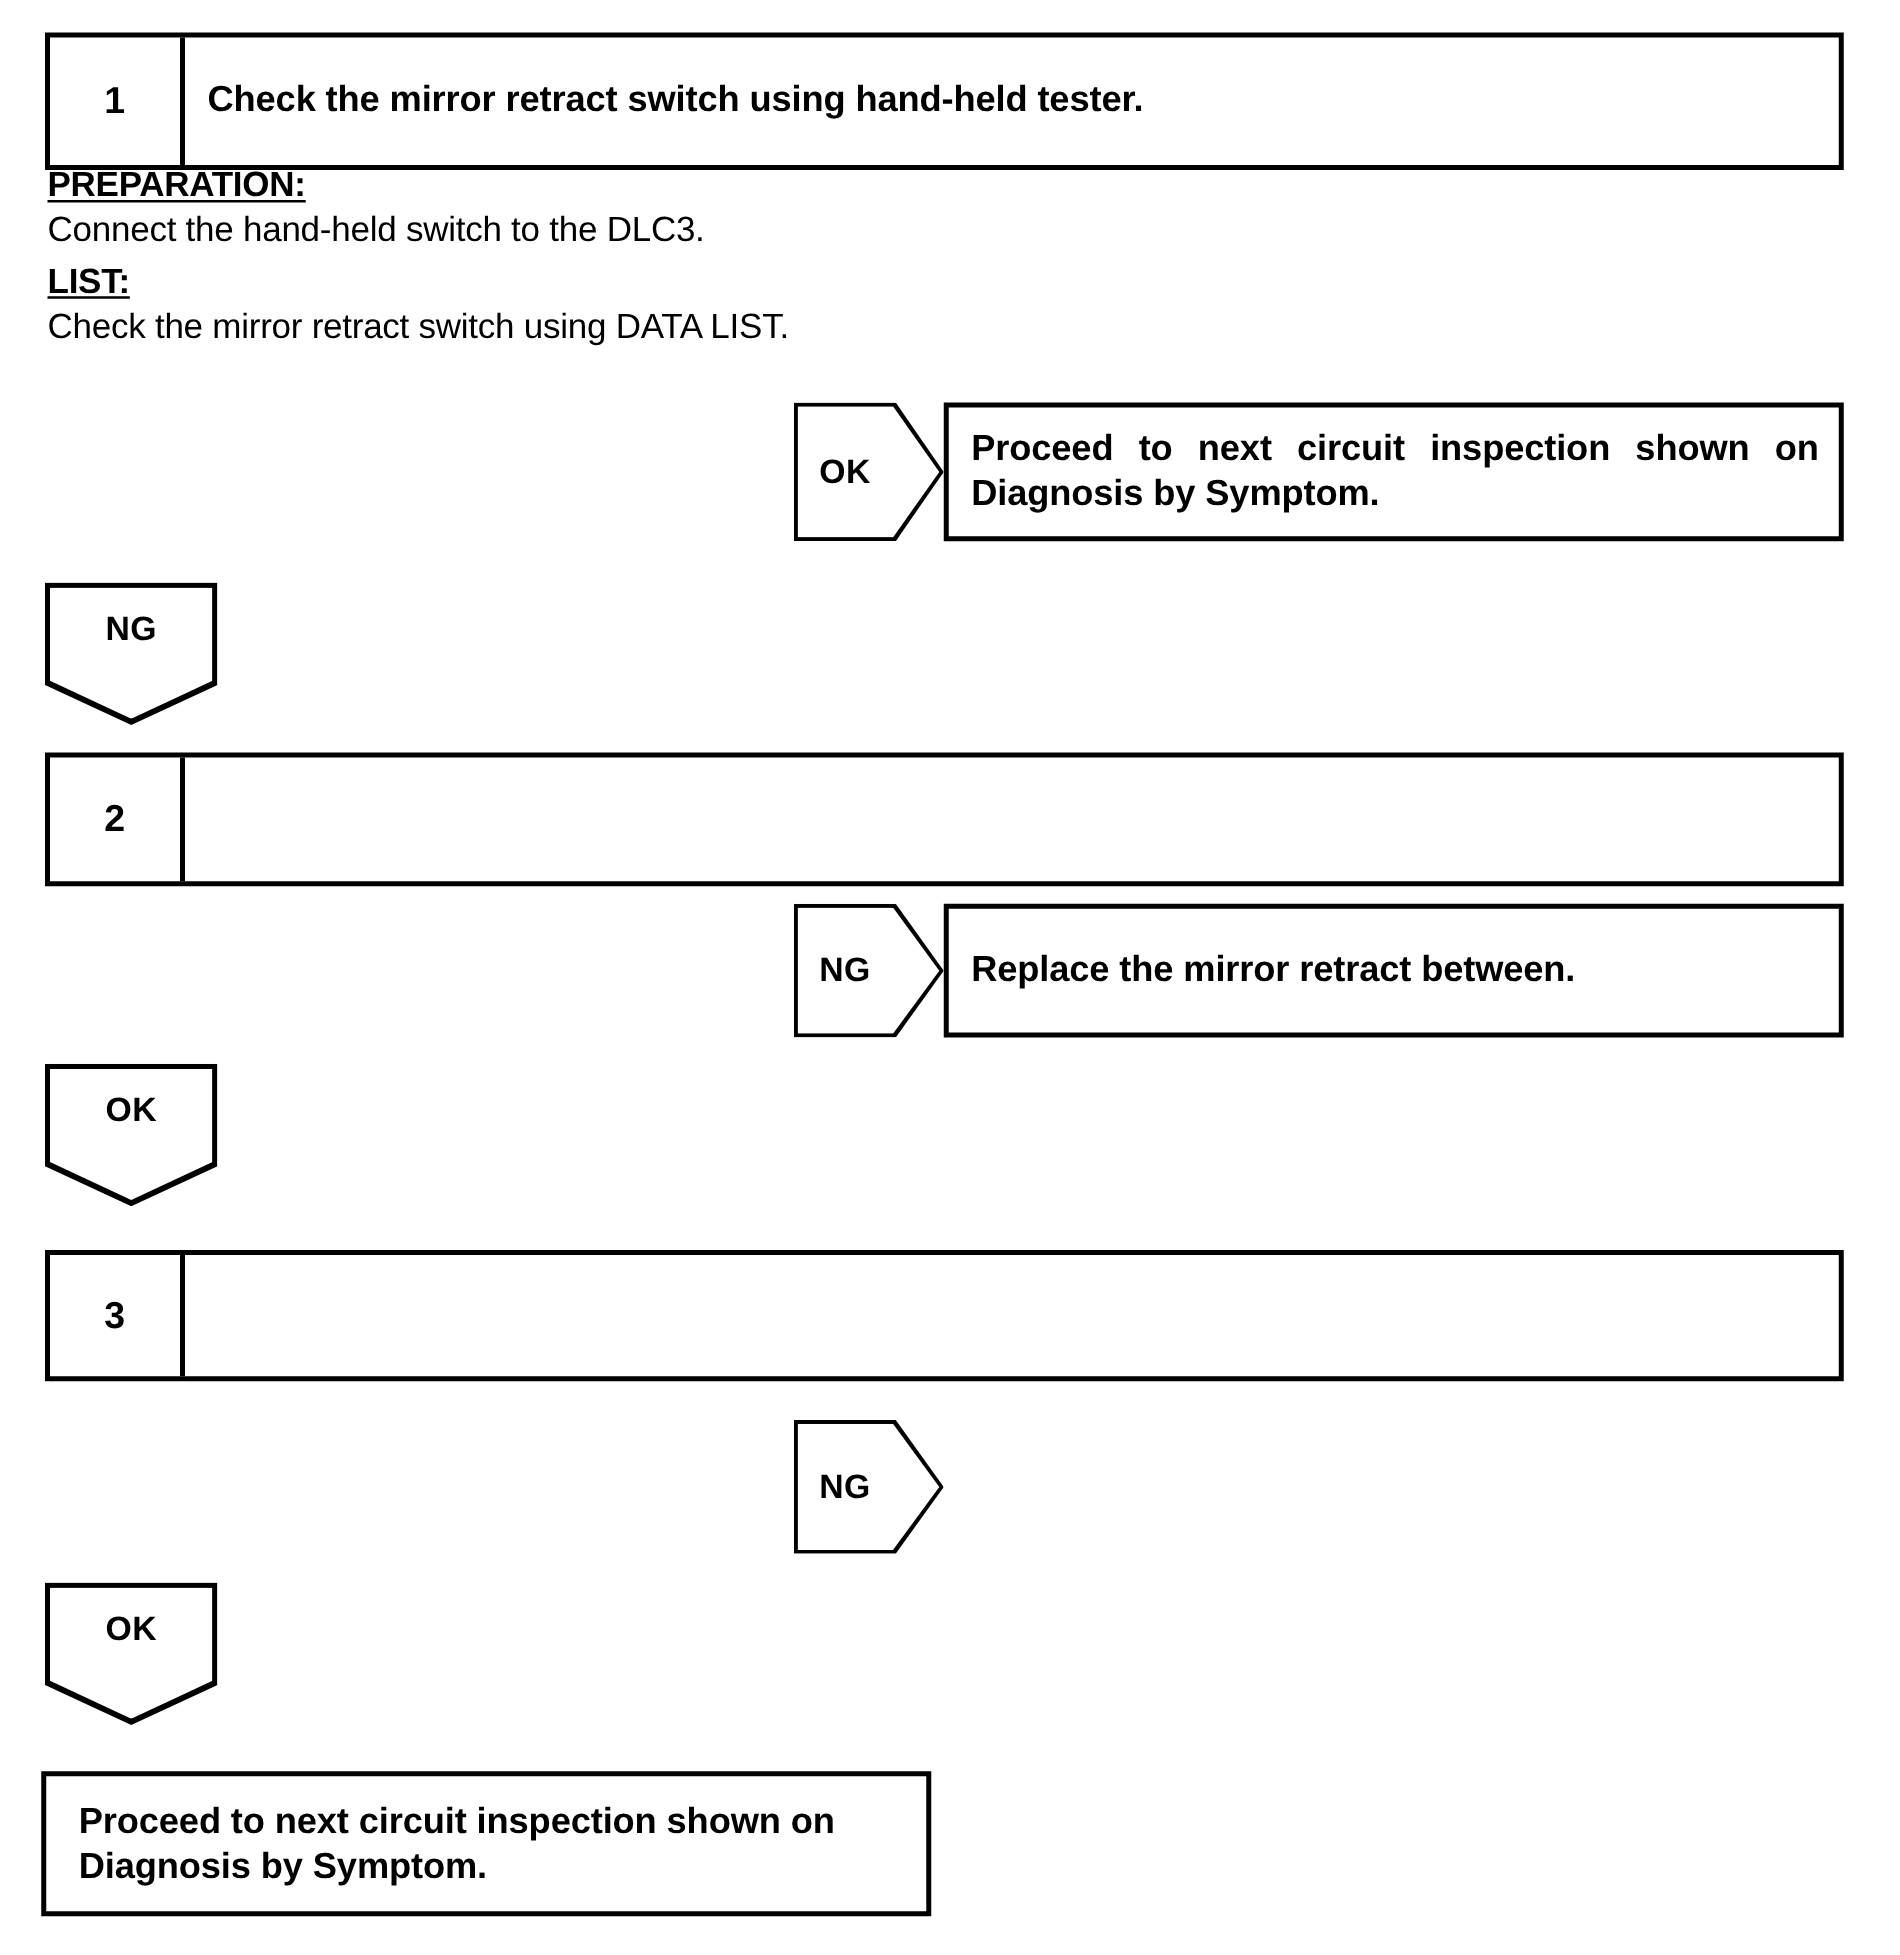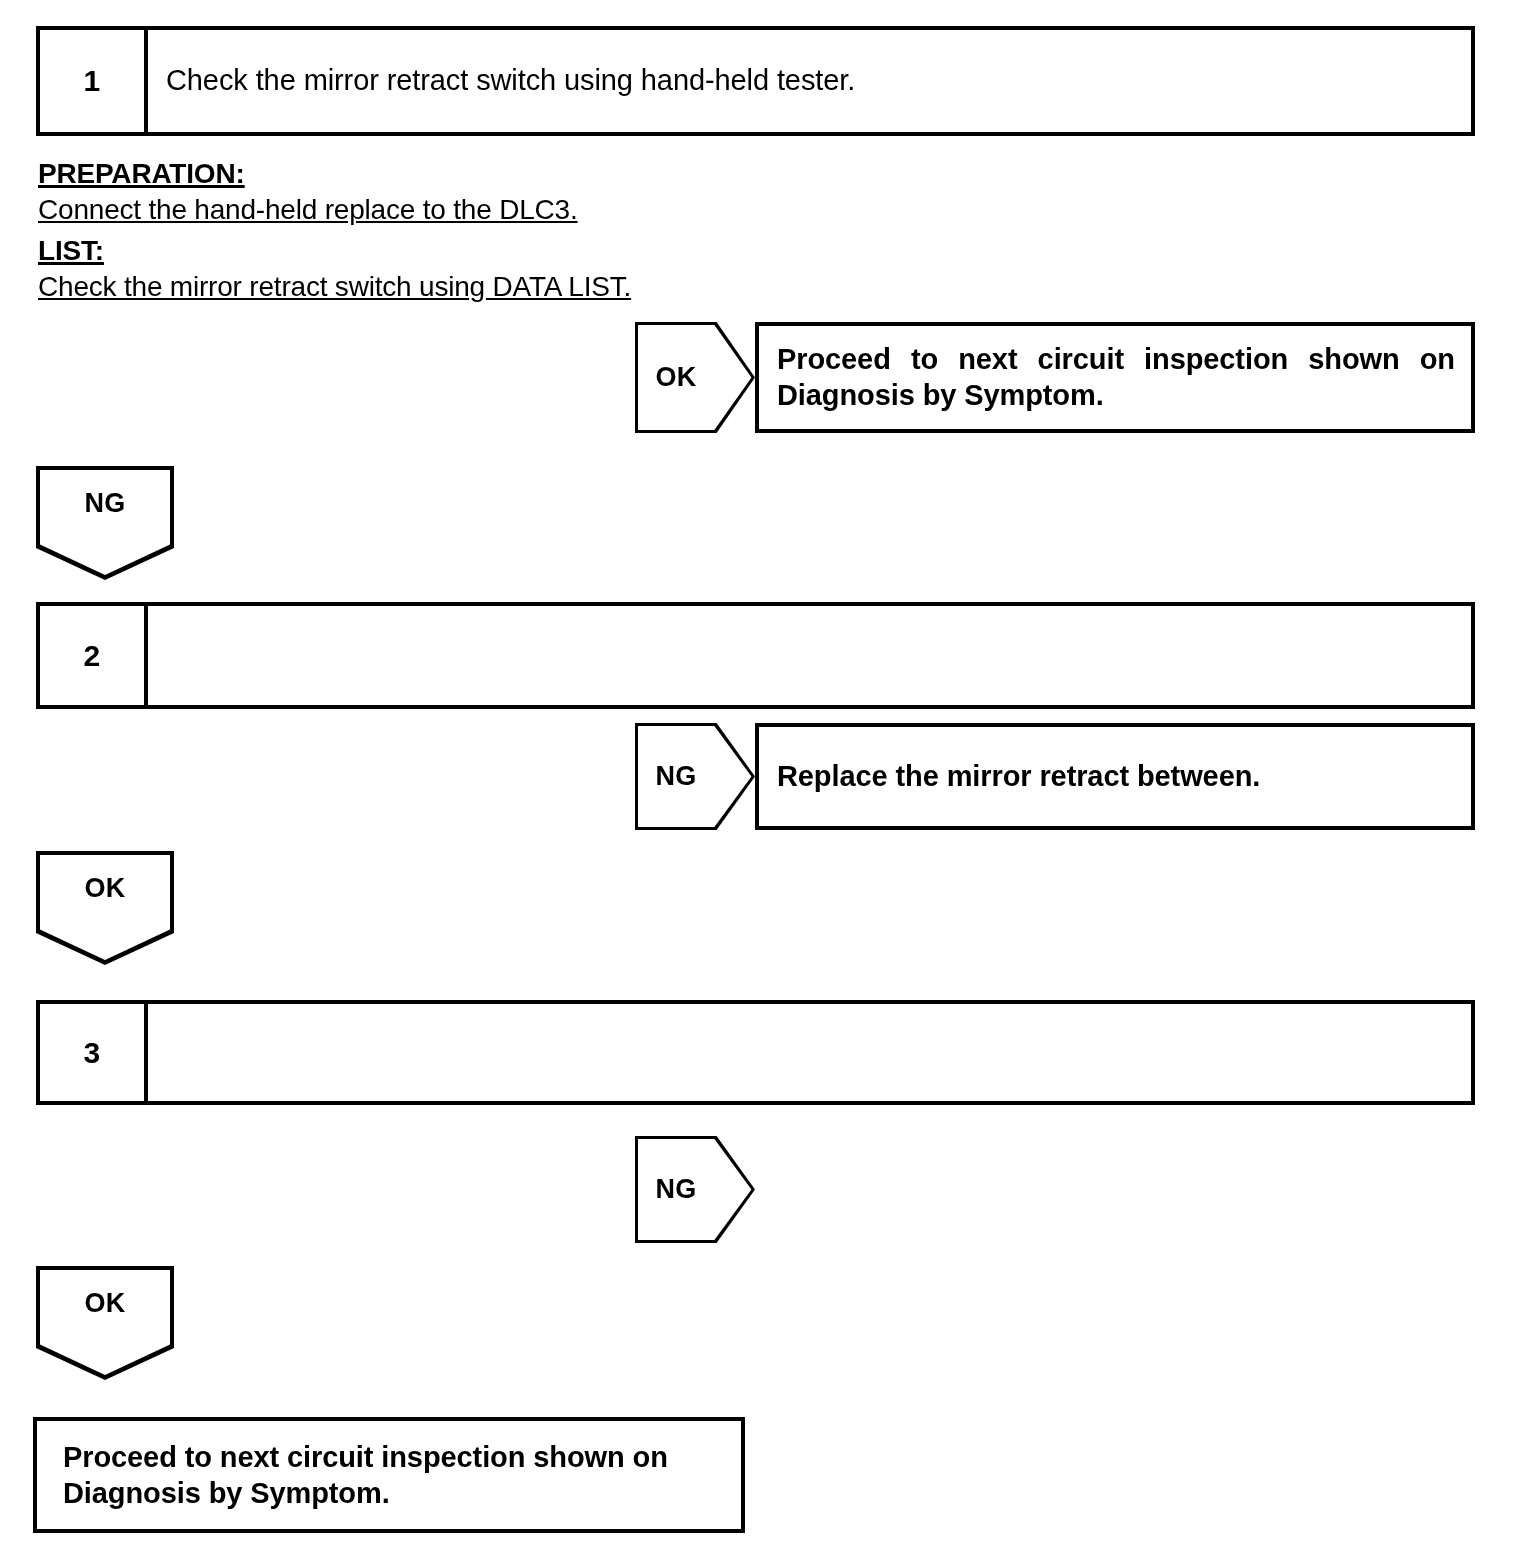--- a/index.html
+++ b/index.html
@@ -39,33 +39,32 @@
     font-size: 30px;
     font-weight: 700;
     letter-spacing: 0.5px;
   }
   .step-text {
     flex: 1 1 auto;
     display: flex;
     align-items: center;
     padding: 0 8px 0 18px;
     font-size: 29px;
-    font-weight: 400;
+    font-weight: 700;
     line-height: 1.22;
     letter-spacing: -0.1px;
     text-align: right;
   }
 
   
   .note-block {
     position: absolute;
     left: 38px;
-    top: 156px;
+    top: 130px;
     width: 900px;
-    text-decoration: underline;
   }
   .note-head {
     font-size: 28px;
     font-weight: 700;
     text-decoration: underline;
     text-underline-offset: 3px;
     line-height: 1.28;
     letter-spacing: -0.2px;
   }
   .note-body {
@@ -191,21 +190,21 @@
 
 <div id="page">
 
   <div class="step-box" style="left:36px; top:26px; width:1439px; height:110px;">
     <div class="step-num">1</div>
     <div class="step-text">Check the mirror retract switch using hand-held tester.</div>
   </div>
 
   <div class="note-block">
     <div class="note-head">PREPARATION:</div>
-    <div class="note-body">Connect the hand-held replace to the DLC3.</div>
+    <div class="note-body">Connect the hand-held switch to the DLC3.</div>
     <div class="note-head">LIST:</div>
     <div class="note-body">Check the mirror retract switch using DATA LIST.</div>
   </div>
 
   <div class="result-row" style="left:635px; top:322px; width:840px; height:111px;">
     <div class="chevron">
       <div class="chevron-inner"></div>
       <div class="chevron-label">OK</div>
     </div>
     <div class="action-box">

